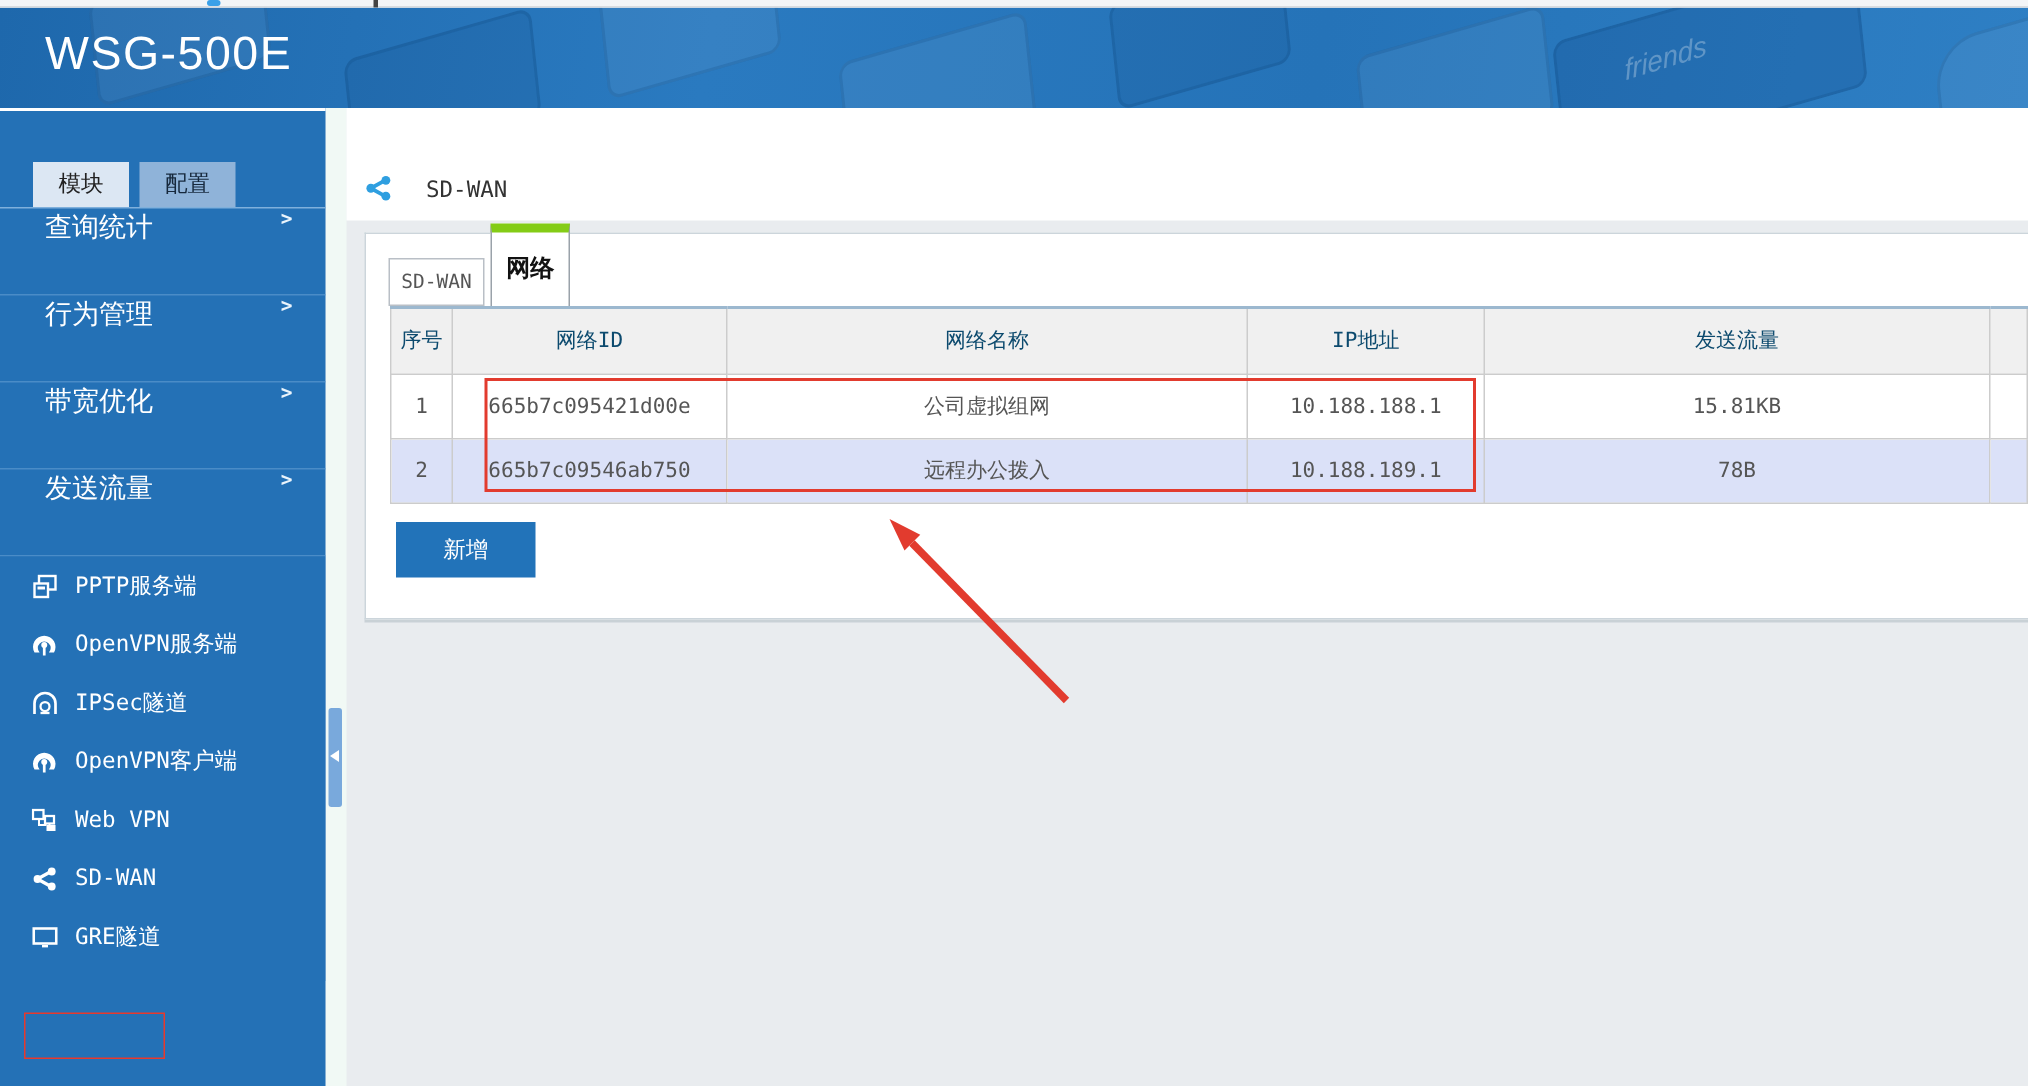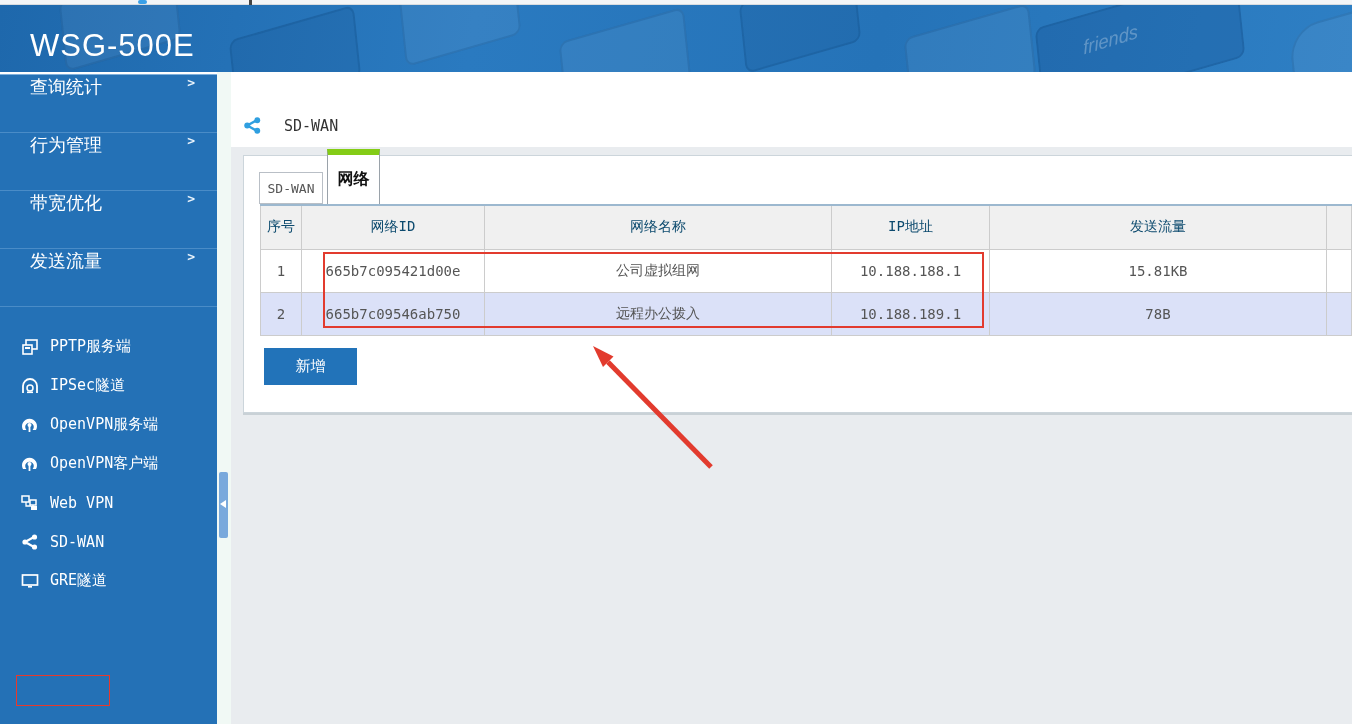--- a/index.html
+++ b/index.html
@@ -10,38 +10,38 @@
   .top-strip { position:absolute; left:0; top:0; width:1352px; height:5px; background:#f3f5f7; border-bottom:1px solid #d9dcdf; z-index:2; }
   .ts-mark-blue { position:absolute; left:138px; top:0; width:9px; height:4px; background:#3aa0e8; border-radius:2px; }
   .ts-mark-dark { position:absolute; left:249px; top:0; width:3px; height:5px; background:#444; }
 
   
   .header { position:absolute; left:0; top:5px; width:1352px; height:67px; overflow:hidden; z-index:1;
             background:linear-gradient(100deg,#1e68ac,#2a7ac0 35%,#2573b8 65%,#2e7fc4); }
   .key { position:absolute; background:rgba(255,255,255,0.06); border:2px solid rgba(10,60,110,0.18);
          border-radius:9px; transform:rotate(-16deg) skewX(-10deg); }
   .key.dark { background:rgba(8,50,100,0.10); }
-  .brand { position:absolute; left:30px; top:23px; color:#ffffff; font-size:31px; font-weight:400; letter-spacing:1px; }
+  .brand { position:absolute; left:30px; top:13px; color:#ffffff; font-size:31px; font-weight:400; letter-spacing:1px; }
   .watermark { position:absolute; left:1082px; top:24px; color:rgba(255,255,255,0.28); font-size:19px; font-style:italic;
                transform:rotate(-17deg) skewX(-12deg); }
 
   
   .sidebar { position:absolute; left:0; top:72px; width:217px; height:652px; background:#2471b6;
              border-top:2px solid #ffffff; overflow:hidden; z-index:3; }
   .side-tabs { margin:34px 0 0 22px; height:30px; display:flex; gap:7px; }
   .side-tab { padding:0 17px; line-height:30px; font-size:15px; cursor:default; }
   .side-tab.active { background:#dce7f3; color:#222; }
   .side-tab.inactive { background:#8fb3d9; color:#16283c; }
   .side-tabs-line { margin-top:0; border-bottom:1px solid #7fb0dc; }
   .menu-item { height:58px; display:flex; align-items:flex-start; justify-content:space-between;
                padding:0 22px 0 30px; color:#ffffff; font-size:18px; border-bottom:1px solid #4a8cc7; }
   .menu-item:last-of-type { border-bottom:none; }
   .menu-chevron { font-size:13px; font-weight:bold; color:#eaf4fc; font-family:"DejaVu Sans Mono",monospace; }
   .submenu { padding-top:10px; background:#2471b6; position:relative; }
-  .submenu-item { height:39px; display:flex; align-items:flex-end; gap:11px; padding-left:20px;
+  .submenu-item { height:39px; display:flex; align-items:flex-start; gap:11px; padding-left:20px;
                   color:#ffffff; font-size:15px; font-family:"DejaVu Sans Mono","Liberation Sans",monospace; }
   .submenu-item .ico { width:19px; height:19px; flex:0 0 19px; display:flex; align-items:center; justify-content:center; }
   .sdwan-red-box { position:absolute; left:16px; top:601px; width:94px; height:31px;
                    border:1px solid #e8392c; z-index:5; pointer-events:none; }
 
   
   .gutter { position:absolute; left:217px; top:72px; width:14px; height:652px; background:#f1f9f5; z-index:2; }
   .handle { position:absolute; left:219px; top:472px; width:9px; height:66px; background:#79a9dc; border-radius:2px; z-index:4; }
   .handle::after { content:""; position:absolute; left:1px; top:28px; width:0; height:0;
                    border-top:4px solid transparent; border-bottom:4px solid transparent; border-right:6px solid #ffffff; }
@@ -92,20 +92,24 @@
   <div class="key" style="left:560px;top:20px;width:130px;height:74px;"></div>
   <div class="key dark" style="left:740px;top:-18px;width:120px;height:70px;"></div>
   <div class="key" style="left:905px;top:16px;width:130px;height:74px;"></div>
   <div class="key dark" style="left:1035px;top:-5px;width:210px;height:85px;background:rgba(12,70,130,0.22);"></div>
   <div class="key" style="left:1290px;top:10px;width:110px;height:70px;border-radius:30px;"></div>
   <div class="watermark">friends</div>
   <div class="brand">WSG-500E</div>
 </div>
 
 <div class="sidebar">
+  <div class="side-tabs">
+    <div class="side-tab active">模块</div>
+    <div class="side-tab inactive">配置</div>
+  </div>
   <div class="side-tabs-line"></div>
 
   <div class="menu-item">
     <span>查询统计</span>
     <span class="menu-chevron">&gt;</span>
   </div>
   <div class="menu-item">
     <span>行为管理</span>
     <span class="menu-chevron">&gt;</span>
   </div>
@@ -121,40 +125,40 @@
   <div class="submenu">
     <div class="submenu-item">
       <span class="ico">
         <svg width="18" height="18" viewBox="0 0 18 18">
             <rect x="5" y="2" width="11" height="9" fill="none" stroke="#fff" stroke-width="1.6"></rect>
             <rect x="2" y="7" width="9" height="9" fill="#2471b6" stroke="#fff" stroke-width="1.6"></rect>
             <rect x="4" y="9" width="5" height="2" fill="#fff"></rect>
           </svg>
       </span>
       <span>PPTP服务端</span>
-    </div>
-    <div class="submenu-item">
-      <span class="ico">
-        <svg width="18" height="18" viewBox="0 0 18 18">
-            <path d="M2 16 V9 a7 7 0 0 1 14 0 V16" fill="none" stroke="#fff" stroke-width="1.8"></path>
-            <circle cx="9" cy="11" r="3" fill="none" stroke="#fff" stroke-width="1.5"></circle>
-            <rect x="6" y="14.5" width="6" height="1.6" fill="#fff"></rect>
-          </svg>
-      </span>
-      <span>IPSec隧道</span>
     </div>
     <div class="submenu-item">
       <span class="ico">
         <svg width="19" height="19" viewBox="0 0 19 19">
             <path d="M3 15 a7.5 7.5 0 1 1 13 0 l-3.4 0 a4.3 4.3 0 1 0 -6.2 0 z" fill="#fff"></path>
             <circle cx="9.5" cy="10" r="2" fill="#fff"></circle>
             <rect x="8.6" y="11" width="1.8" height="6" fill="#fff"></rect>
           </svg>
       </span>
       <span>OpenVPN服务端</span>
+    </div>
+    <div class="submenu-item">
+      <span class="ico">
+        <svg width="18" height="18" viewBox="0 0 18 18">
+            <path d="M2 16 V9 a7 7 0 0 1 14 0 V16" fill="none" stroke="#fff" stroke-width="1.8"></path>
+            <circle cx="9" cy="11" r="3" fill="none" stroke="#fff" stroke-width="1.5"></circle>
+            <rect x="6" y="14.5" width="6" height="1.6" fill="#fff"></rect>
+          </svg>
+      </span>
+      <span>IPSec隧道</span>
     </div>
     <div class="submenu-item">
       <span class="ico">
         <svg width="19" height="19" viewBox="0 0 19 19">
             <path d="M3 15 a7.5 7.5 0 1 1 13 0 l-3.4 0 a4.3 4.3 0 1 0 -6.2 0 z" fill="#fff"></path>
             <circle cx="9.5" cy="10" r="2" fill="#fff"></circle>
             <rect x="8.6" y="11" width="1.8" height="6" fill="#fff"></rect>
           </svg>
       </span>
       <span>OpenVPN客户端</span>

